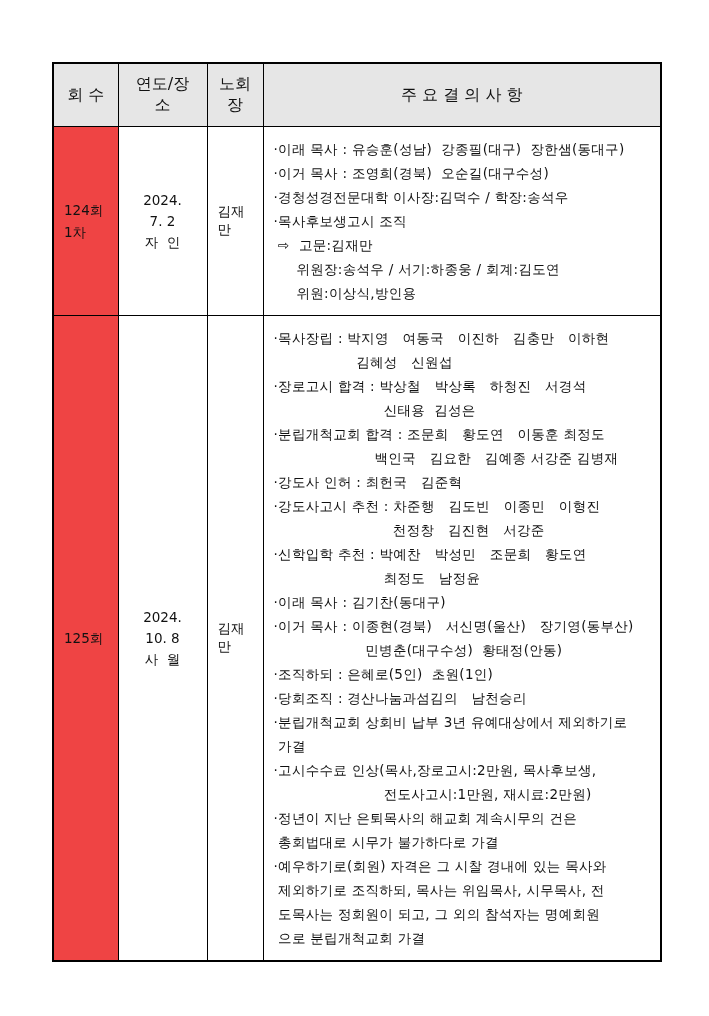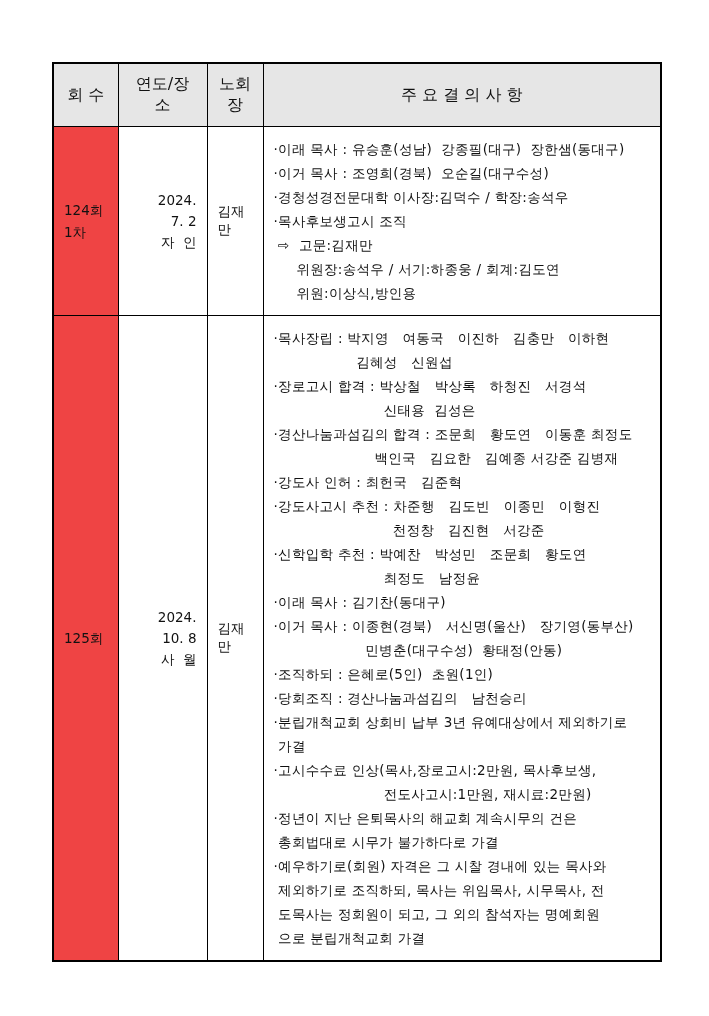--- a/index.html
+++ b/index.html
@@ -16,21 +16,21 @@
     font-size: 13.5px;
   }
   table.minutes th {
     background: #e6e6e6; height: 36px; font-weight: normal; font-size: 16px;
     text-align: center; vertical-align: middle; letter-spacing: 0px;
     border-bottom: 1px solid #000;
   }
   th.h-session { letter-spacing: 6px; }
   th.h-agenda { letter-spacing: 14px; }
   td.session { background: #ef4444; text-align: left; vertical-align: middle; line-height: 22px; }
-  td.date { text-align: right; vertical-align: middle; line-height: 21px; }
+  td.date { text-align: center; vertical-align: middle; line-height: 21px; }
   td.moderator { text-align: left; vertical-align: middle; }
   td.agenda { vertical-align: top; padding: 4px 4px 6px 5px; border-radius: 30px; }
   .line { display: block; height: 24px; line-height: 24px; white-space: pre; font-size: 13.5px; letter-spacing: 0.3px; }
   .dates span { display: block; }
 </style>
 </head>
 <body>
 
 <table class="minutes">
   <colgroup>
@@ -77,21 +77,21 @@
         <span>2024.</span>
         <span style="white-space:pre">10. 8</span>
         <span style="white-space:pre">사  월</span>
       </td>
       <td class="moderator">김재만</td>
       <td class="agenda">
         <span class="line">·목사장립 : 박지영   여동국   이진하   김충만   이하현</span>
         <span class="line">                  김혜성   신원섭</span>
         <span class="line">·장로고시 합격 : 박상철   박상록   하청진   서경석</span>
         <span class="line">                        신태용  김성은</span>
-        <span class="line">·경산나눔과섬김의 합격 : 조문희   황도연   이동훈 최정도</span>
+        <span class="line">·분립개척교회 합격 : 조문희   황도연   이동훈 최정도</span>
         <span class="line">                      백인국   김요한   김예종 서강준 김병재</span>
         <span class="line">·강도사 인허 : 최헌국   김준혁</span>
         <span class="line">·강도사고시 추천 : 차준행   김도빈   이종민   이형진</span>
         <span class="line">                          천정창   김진현   서강준</span>
         <span class="line">·신학입학 추천 : 박예찬   박성민   조문희   황도연</span>
         <span class="line">                        최정도   남정윤</span>
         <span class="line">·이래 목사 : 김기찬(동대구)</span>
         <span class="line">·이거 목사 : 이종현(경북)   서신명(울산)   장기영(동부산)</span>
         <span class="line">                    민병춘(대구수성)  황태정(안동)</span>
         <span class="line">·조직하되 : 은혜로(5인)  초원(1인)</span>

